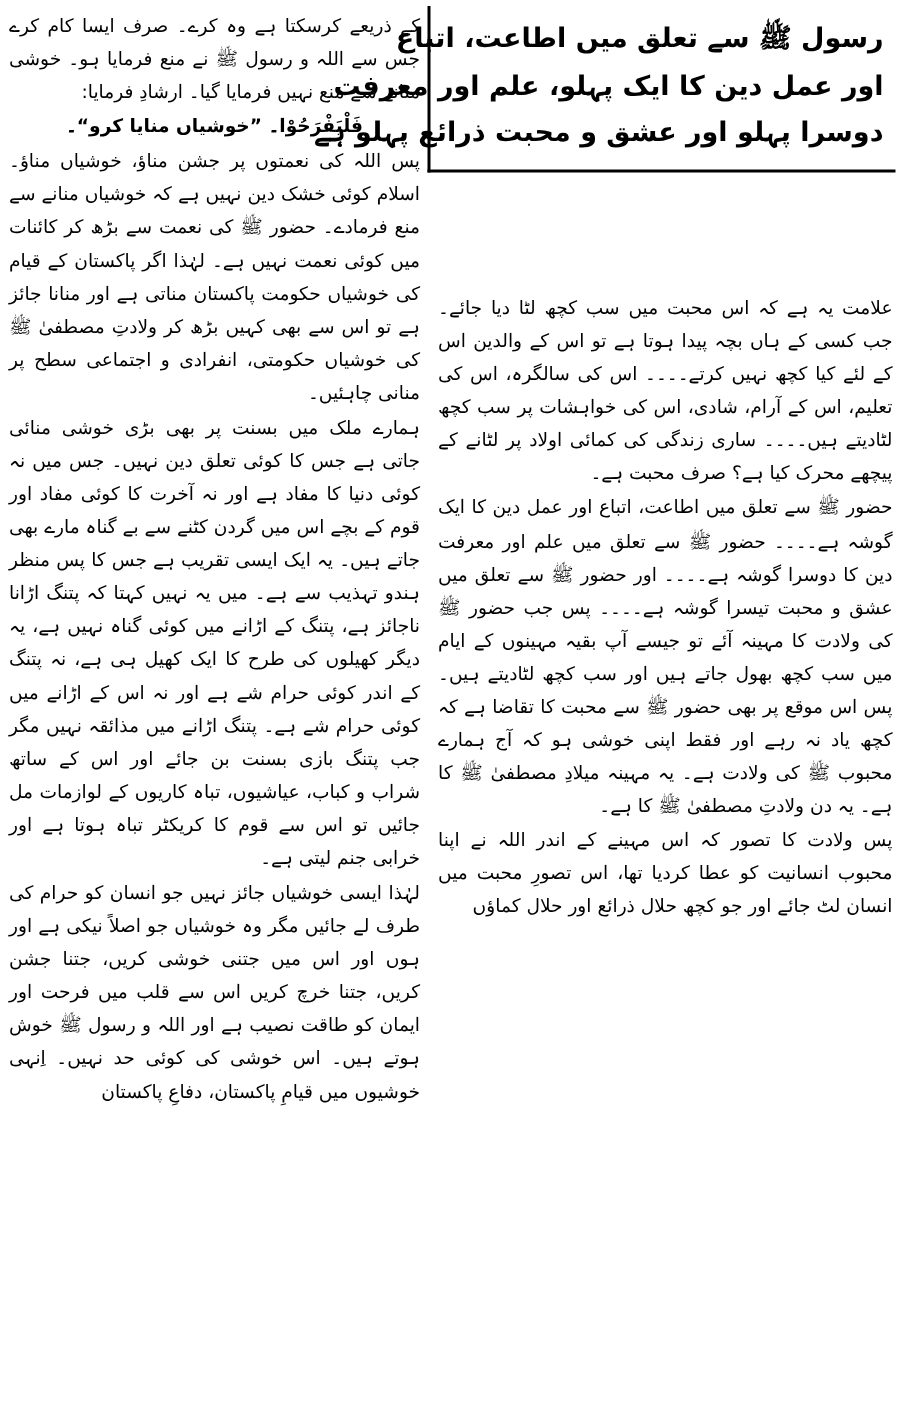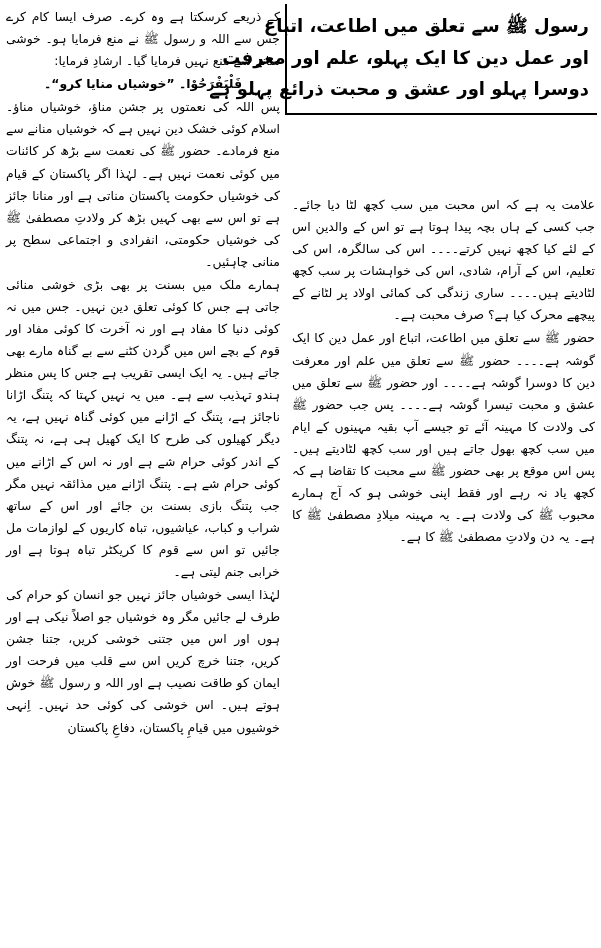--- a/index.html
+++ b/index.html
@@ -94,15 +94,16 @@
     <p>کے ذریعے کرسکتا ہے وہ کرے۔ صرف ایسا کام کرے جس سے اللہ و رسول ﷺ نے منع فرمایا ہو۔ خوشی منانے سے منع نہیں فرمایا گیا۔ ارشادِ فرمایا:</p>
     <p class="centered bold">فَلْيَفْرَحُوْا۔ ”خوشیاں منایا کرو“۔</p>
     <p>پس اللہ کی نعمتوں پر جشن مناؤ، خوشیاں مناؤ۔ اسلام کوئی خشک دین نہیں ہے کہ خوشیاں منانے سے منع فرمادے۔ حضور ﷺ کی نعمت سے بڑھ کر کائنات میں کوئی نعمت نہیں ہے۔ لہٰذا اگر پاکستان کے قیام کی خوشیاں حکومت پاکستان مناتی ہے اور منانا جائز ہے تو اس سے بھی کہیں بڑھ کر ولادتِ مصطفیٰ ﷺ کی خوشیاں حکومتی، انفرادی و اجتماعی سطح پر منانی چاہئیں۔</p>
     <p>ہمارے ملک میں بسنت پر بھی بڑی خوشی منائی جاتی ہے جس کا کوئی تعلق دین نہیں۔ جس میں نہ کوئی دنیا کا مفاد ہے اور نہ آخرت کا کوئی مفاد اور قوم کے بچے اس میں گردن کٹنے سے بے گناہ مارے بھی جاتے ہیں۔ یہ ایک ایسی تقریب ہے جس کا پس منظر ہندو تہذیب سے ہے۔ میں یہ نہیں کہتا کہ پتنگ اڑانا ناجائز ہے، پتنگ کے اڑانے میں کوئی گناہ نہیں ہے، یہ دیگر کھیلوں کی طرح کا ایک کھیل ہی ہے، نہ پتنگ کے اندر کوئی حرام شے ہے اور نہ اس کے اڑانے میں کوئی حرام شے ہے۔ پتنگ اڑانے میں مذائقہ نہیں مگر جب پتنگ بازی بسنت بن جائے اور اس کے ساتھ شراب و کباب، عیاشیوں، تباہ کاریوں کے لوازمات مل جائیں تو اس سے قوم کا کریکٹر تباہ ہوتا ہے اور خرابی جنم لیتی ہے۔</p>
     <p>لہٰذا ایسی خوشیاں جائز نہیں جو انسان کو حرام کی طرف لے جائیں مگر وہ خوشیاں جو اصلاً نیکی ہے اور ہوں اور اس میں جتنی خوشی کریں، جتنا جشن کریں، جتنا خرچ کریں اس سے قلب میں فرحت اور ایمان کو طاقت نصیب ہے اور اللہ و رسول ﷺ خوش ہوتے ہیں۔ اس خوشی کی کوئی حد نہیں۔ اِنہی خوشیوں میں قیامِ پاکستان، دفاعِ پاکستان</p>
   </div>
 
   <div class="col col-right">
     <p>علامت یہ ہے کہ اس محبت میں سب کچھ لٹا دیا جائے۔ جب کسی کے ہاں بچہ پیدا ہوتا ہے تو اس کے والدین اس کے لئے کیا کچھ نہیں کرتے۔۔۔۔ اس کی سالگرہ، اس کی تعلیم، اس کے آرام، شادی، اس کی خواہشات پر سب کچھ لٹادیتے ہیں۔۔۔۔ ساری زندگی کی کمائی اولاد پر لٹانے کے پیچھے محرک کیا ہے؟ صرف محبت ہے۔</p>
     <p>حضور ﷺ سے تعلق میں اطاعت، اتباع اور عمل دین کا ایک گوشہ ہے۔۔۔۔ حضور ﷺ سے تعلق میں علم اور معرفت دین کا دوسرا گوشہ ہے۔۔۔۔ اور حضور ﷺ سے تعلق میں عشق و محبت تیسرا گوشہ ہے۔۔۔۔ پس جب حضور ﷺ کی ولادت کا مہینہ آئے تو جیسے آپ بقیہ مہینوں کے ایام میں سب کچھ بھول جاتے ہیں اور سب کچھ لٹادیتے ہیں۔ پس اس موقع پر بھی حضور ﷺ سے محبت کا تقاضا ہے کہ کچھ یاد نہ رہے اور فقط اپنی خوشی ہو کہ آج ہمارے محبوب ﷺ کی ولادت ہے۔ یہ مہینہ میلادِ مصطفیٰ ﷺ کا ہے۔ یہ دن ولادتِ مصطفیٰ ﷺ کا ہے۔</p>
+    <p>پس ولادت کا تصور کہ اس مہینے کے اندر اللہ نے اپنا محبوب انسانیت کو عطا کردیا تھا، اس تصورِ محبت میں انسان لٹ جائے اور جو کچھ حلال ذرائع اور حلال کماؤں</p>
   </div>
 
 </div>
 
 </body></html>

